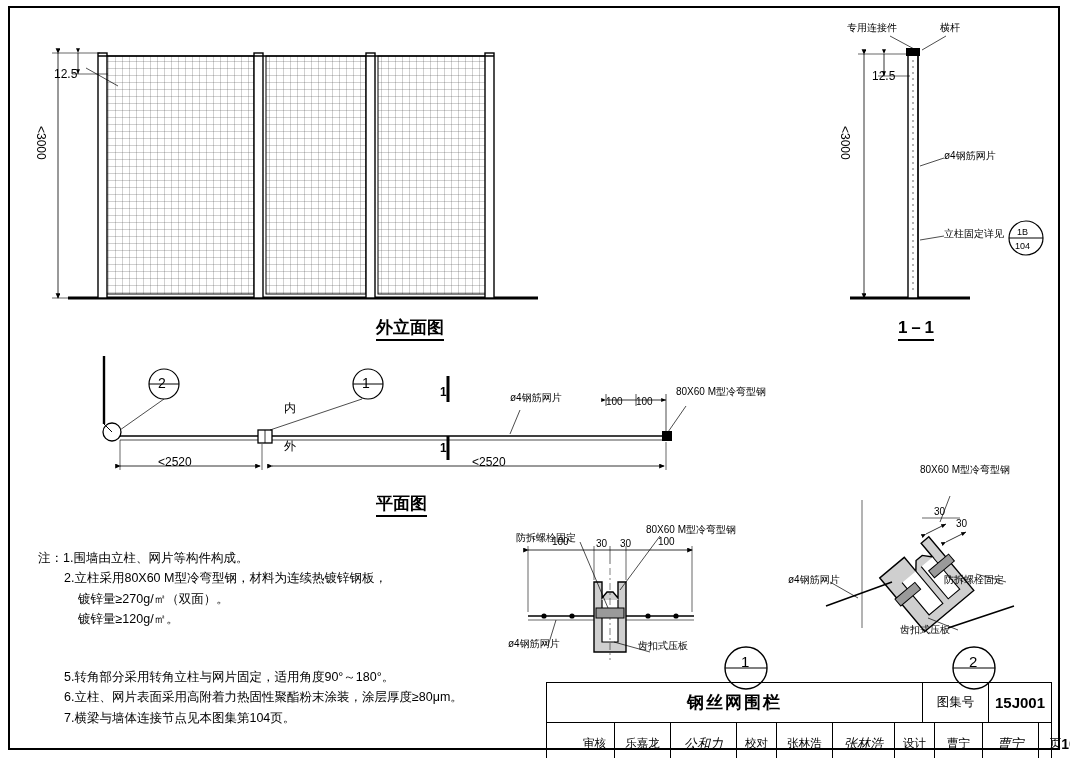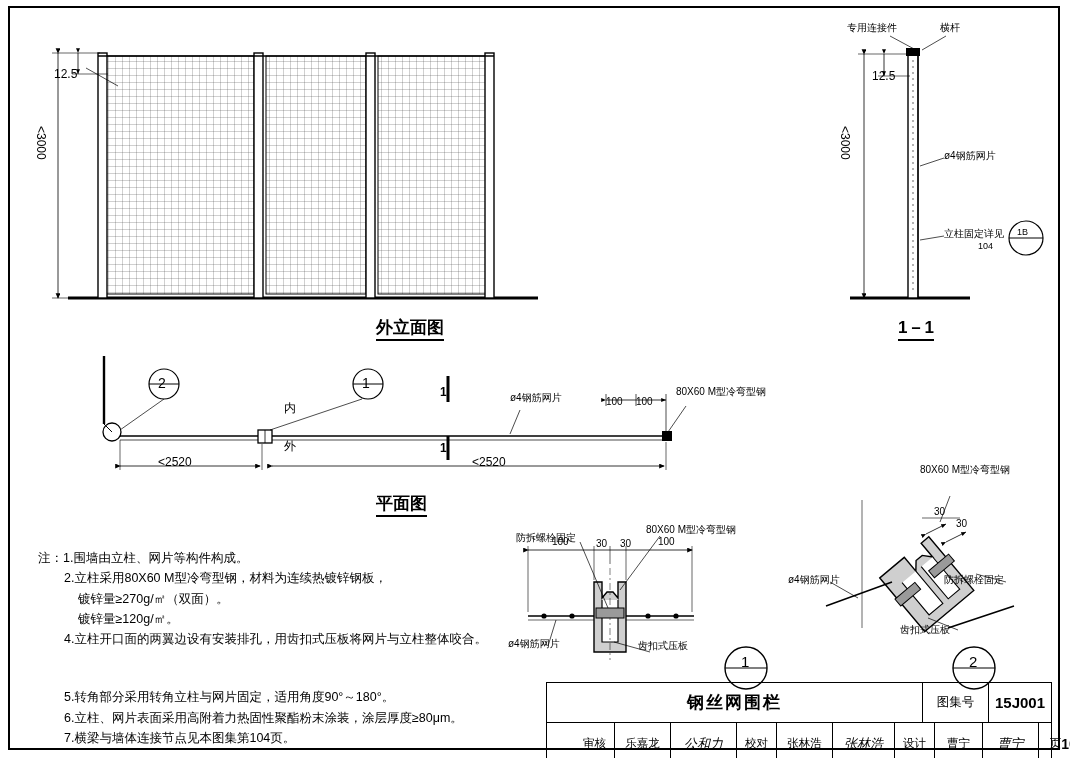--- a/index.html
+++ b/index.html
@@ -112,21 +112,21 @@
     <line x1="169" y1="212" x2="203" y2="212" stroke="#000" stroke-width="1"></line>
   </svg>
 
   <div class="lbl lbl-sm" style="left:837px;top:14px;">专用连接件</div>
   <div class="lbl lbl-sm" style="left:930px;top:14px;">横杆</div>
   <div class="lbl vert" style="left:828px;top:118px;">&lt;3000</div>
   <div class="lbl" style="left:862px;top:62px;">12.5</div>
   <div class="lbl lbl-sm" style="left:934px;top:142px;">ø4钢筋网片</div>
   <div class="lbl lbl-sm" style="left:934px;top:220px;">立柱固定详见</div>
   <div class="lbl lbl-xs" style="left:1007px;top:220px;">1B</div>
-  <div class="lbl lbl-xs" style="left:968px;top:234px;text-align:right;">104</div>
+  <div class="lbl lbl-xs" style="left:1005px;top:234px;text-align:right;">104</div>
 
   <div class="ttl" style="left:888px;top:308px;"><u>1－1</u></div>
 
   <svg width="720" height="140" style="left:80px;top:340px;">
 
     <line x1="14" y1="8" x2="14" y2="76" stroke="#000" stroke-width="2.4"></line>
     <circle cx="22" cy="84" r="9" fill="#fff" stroke="#000" stroke-width="1.3"></circle>
     <path d="M14 76 L22 84" stroke="#000" stroke-width="1"></path>
 
     <line x1="30" y1="88" x2="170" y2="88" stroke="#000" stroke-width="1.6"></line>
@@ -256,21 +256,20 @@
     <line x1="243" y1="26" x2="285" y2="26" stroke="#000" stroke-width="1.2"></line>
   </svg>
   <div class="lbl" style="left:731px;top:646px;font-size:15px;">1</div>
   <div class="lbl" style="left:959px;top:646px;font-size:15px;">2</div>
 
   <div class="notes">
     <div>注：1.围墙由立柱、网片等构件构成。</div>
     <div style="padding-left:26px;">2.立柱采用80X60  M型冷弯型钢，材料为连续热镀锌钢板，</div>
     <div style="padding-left:40px;">镀锌量≥270g/㎡（双面）。</div>
     <div style="padding-left:40px;">镀锌量≥120g/㎡。</div>
-    <div style="padding-left:26px;">4.立柱开口面的两翼边设有安装排孔，用齿扣式压板将网片与立柱整体咬合。</div>
     <div style="padding-left:26px;margin-top:38px;">5.转角部分采用转角立柱与网片固定，适用角度90°～180°。</div>
     <div style="padding-left:26px;">6.立柱、网片表面采用高附着力热固性聚酯粉末涂装，涂层厚度≥80μm。</div>
     <div style="padding-left:26px;">7.横梁与墙体连接节点见本图集第104页。</div>
   </div>
 
   <div class="tb">
     <div class="row1">
       <div class="nm">钢丝网围栏</div>
       <div class="ctag">图集号</div>
       <div class="cval">15J001</div>

